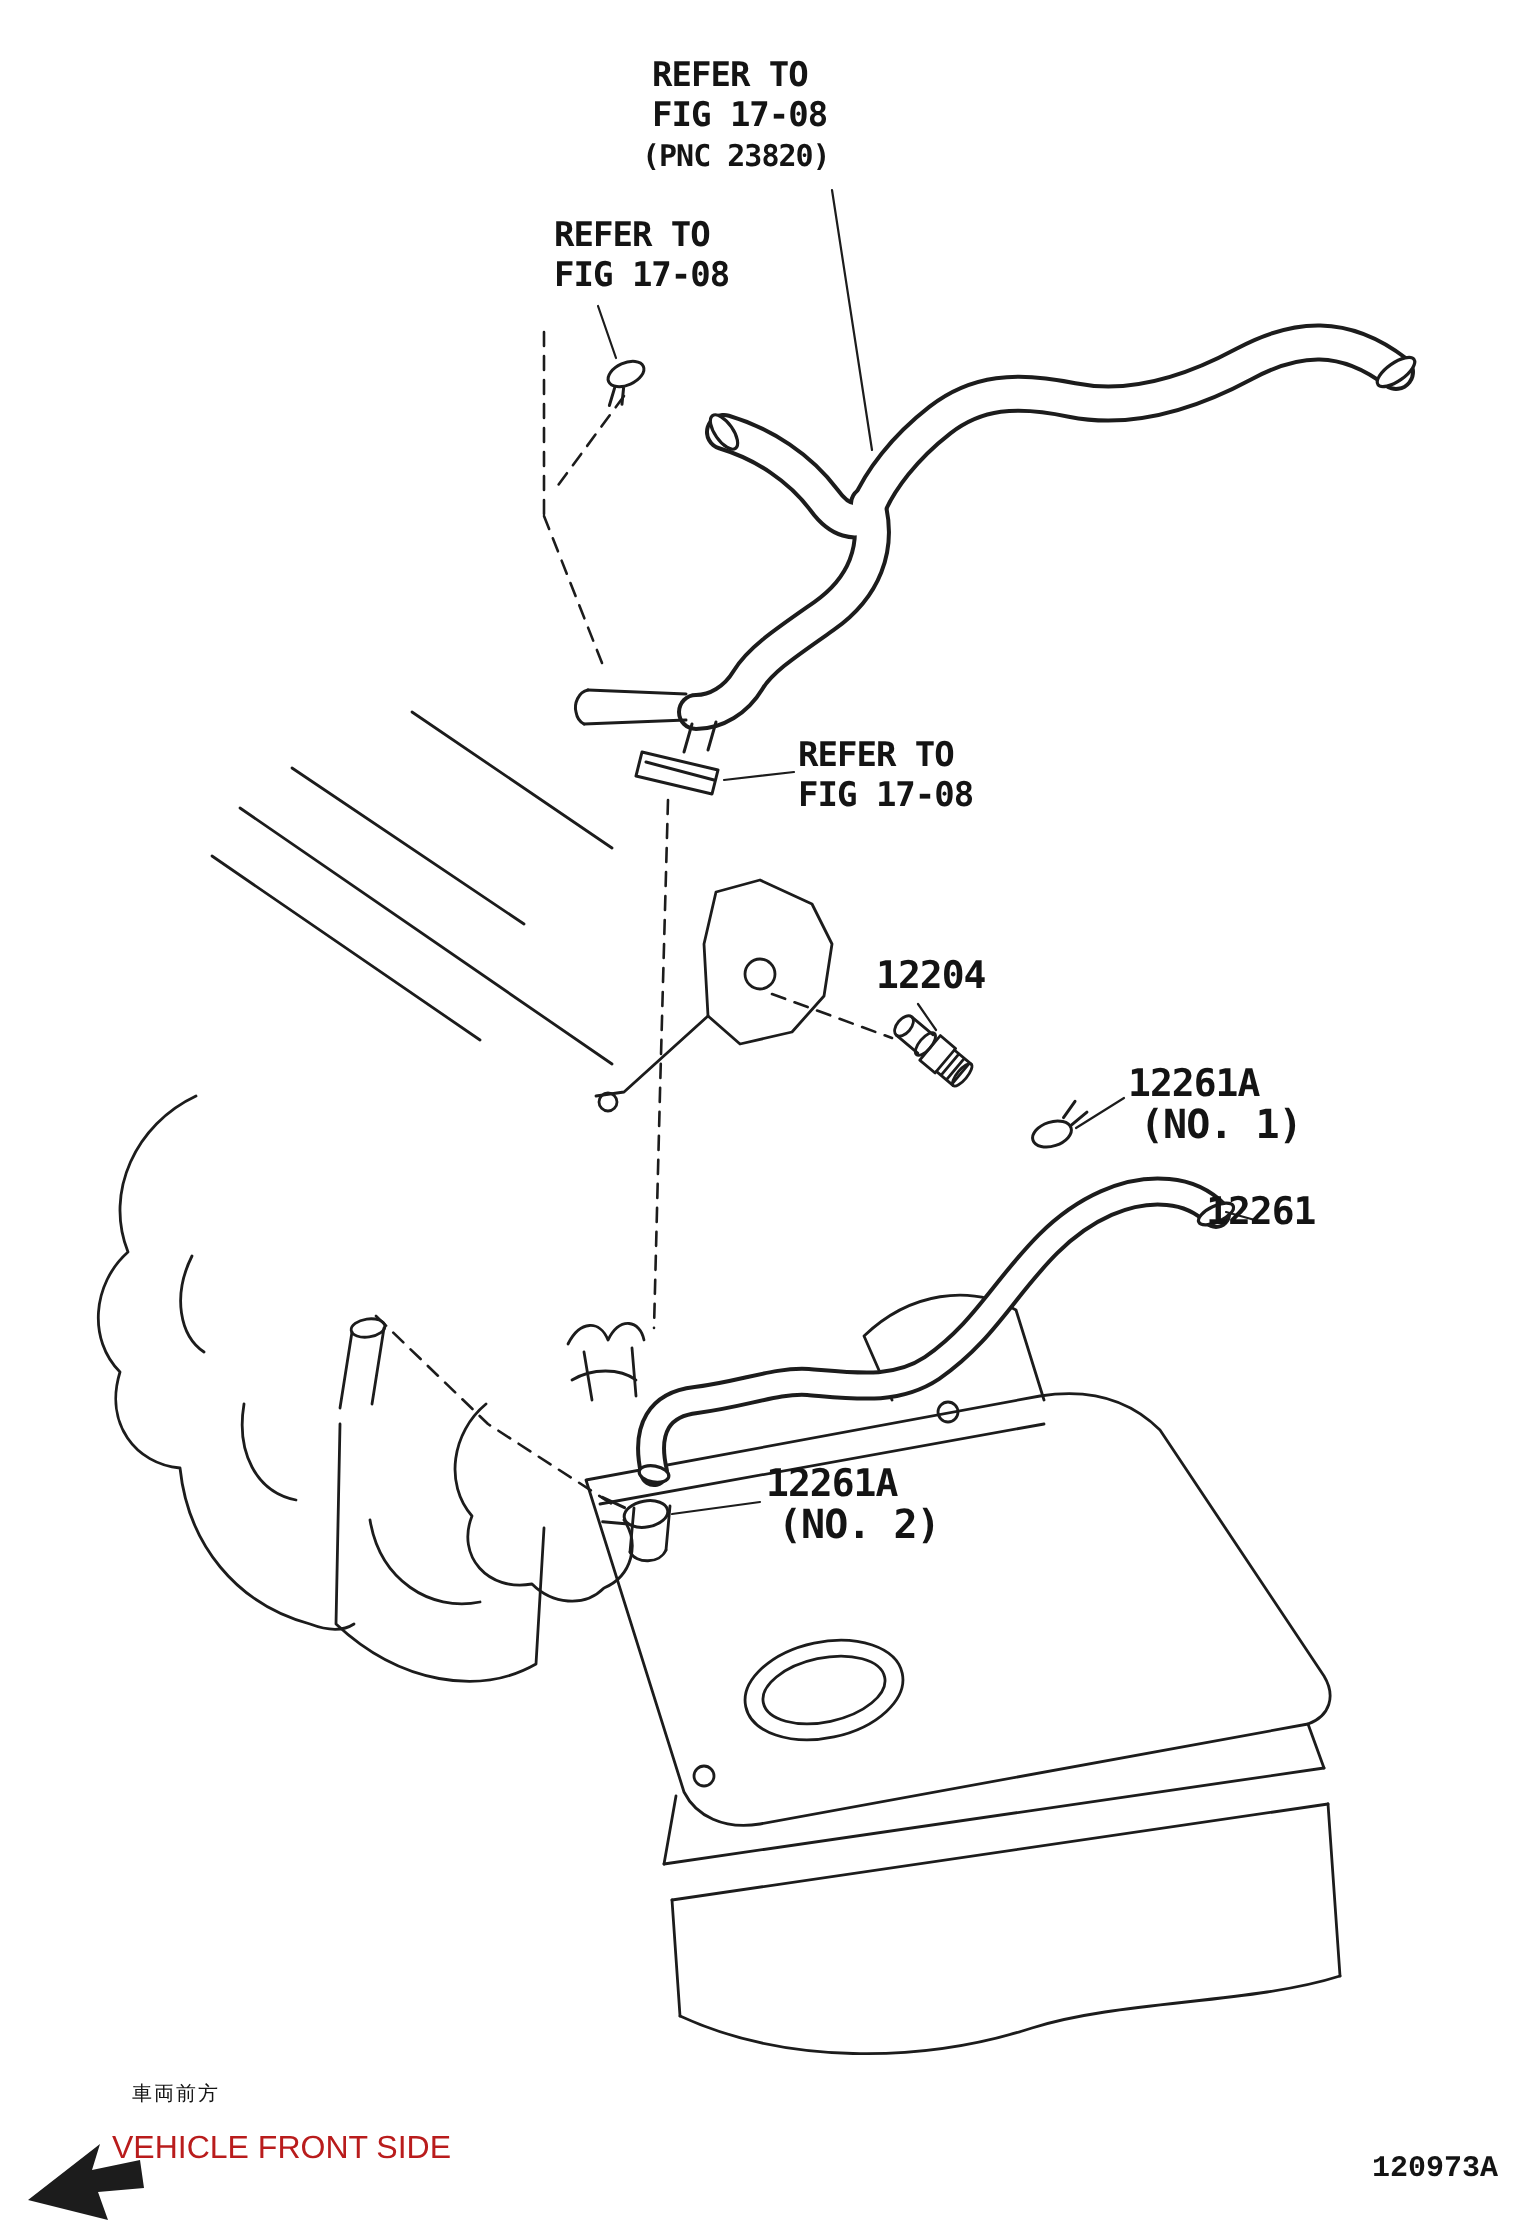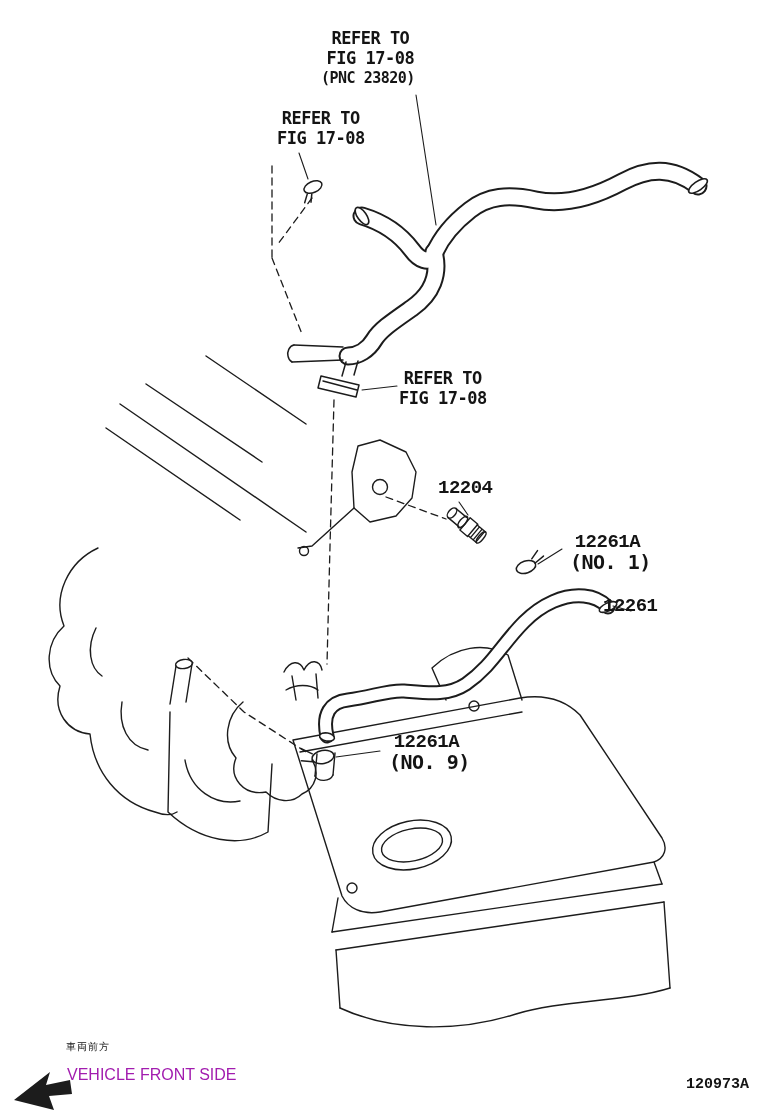--- a/index.html
+++ b/index.html
@@ -3,45 +3,44 @@
 <meta charset="utf-8">
 <style>
   html,body{margin:0;padding:0;background:#e8e8e8;}
   .canvas{
     position:relative;
     width:760px;height:1112px;
     margin:0 auto;
     background:#ffffff;
     overflow:hidden;
     font-family:"DejaVu Sans Mono", monospace;
-    text-align:center;
   }
   svg{position:absolute;left:0;top:0;}
   .callout{
     position:absolute;
     color:#141414;
     font-family:"DejaVu Sans Mono", monospace;
     font-weight:bold;
     font-size:17px;
     line-height:20px;
     letter-spacing:-0.5px;
     white-space:nowrap;
   }
   .callout .sub{font-size:15px;}
-  .callout .pnum{font-size:19px;line-height:22px;display:block;font-family:Liberation Mono, monospace;}
+  .callout .pnum{font-size:19px;line-height:22px;display:block;}
   .callout .note{font-size:20px;line-height:18px;display:block;margin-left:6px;}
   .footer-jp{
     position:absolute;left:66px;top:1040px;
     font-size:10px;color:#141414;
     font-family:"DejaVu Sans", sans-serif;
     letter-spacing:1px;
   }
   .footer-en{
-    position:absolute;left:67px;top:1066px;
-    font-size:16px;color:#a21caf;
+    position:absolute;left:56px;top:1066px;
+    font-size:16px;color:#b91c1c;
     font-family:"Liberation Sans", sans-serif;
   }
   .doc-number{
     position:absolute;left:686px;top:1076px;
     font-size:15px;color:#141414;font-weight:bold;
     font-family:Liberation Mono, monospace;
   }
 </style>
 </head>
 <body>
@@ -196,20 +195,20 @@
     <span class="pnum">12261A</span>
     <span class="note">(NO. 1)</span>
   </div>
 
   <div class="callout" style="left:603px;top:595px">
     <span class="pnum">12261</span>
   </div>
 
   <div class="callout" style="left:383px;top:731px">
     <span class="pnum">12261A</span>
-    <span class="note">(NO. 9)</span>
+    <span class="note">(NO. 2)</span>
   </div>
 
   <div class="footer-jp">車両前方</div>
   <div class="footer-en">VEHICLE FRONT SIDE</div>
   <div class="doc-number">120973A</div>
 
 </div>
 
 </body></html>

